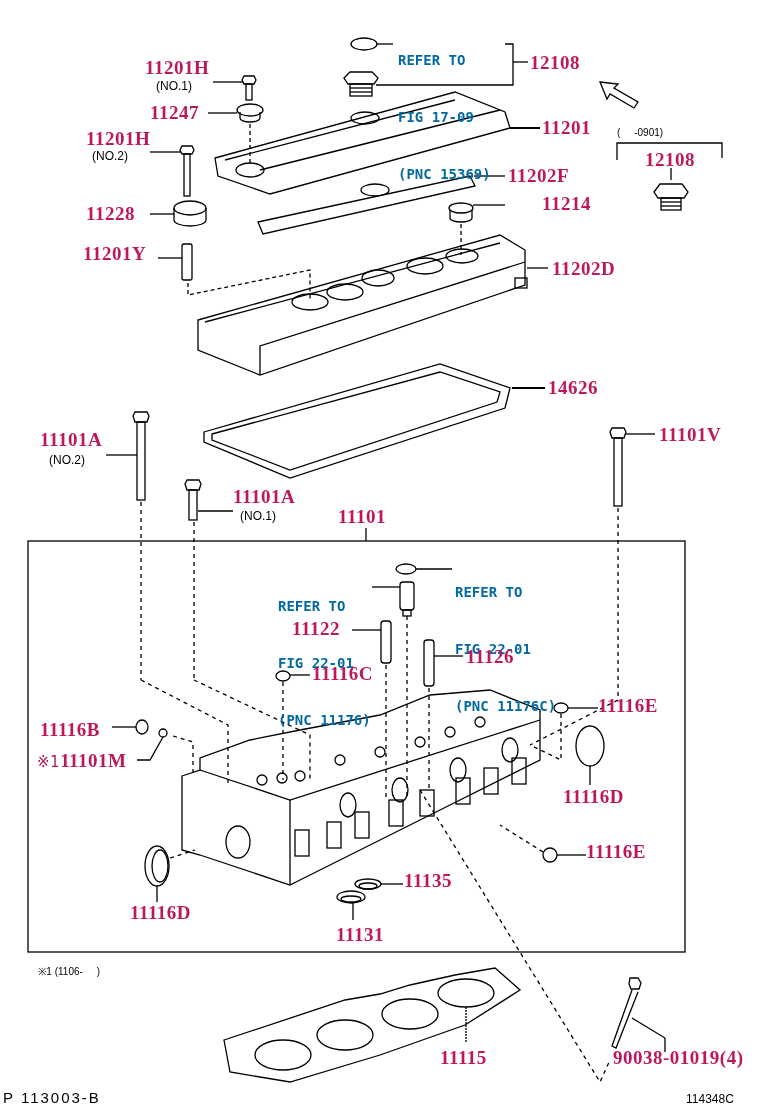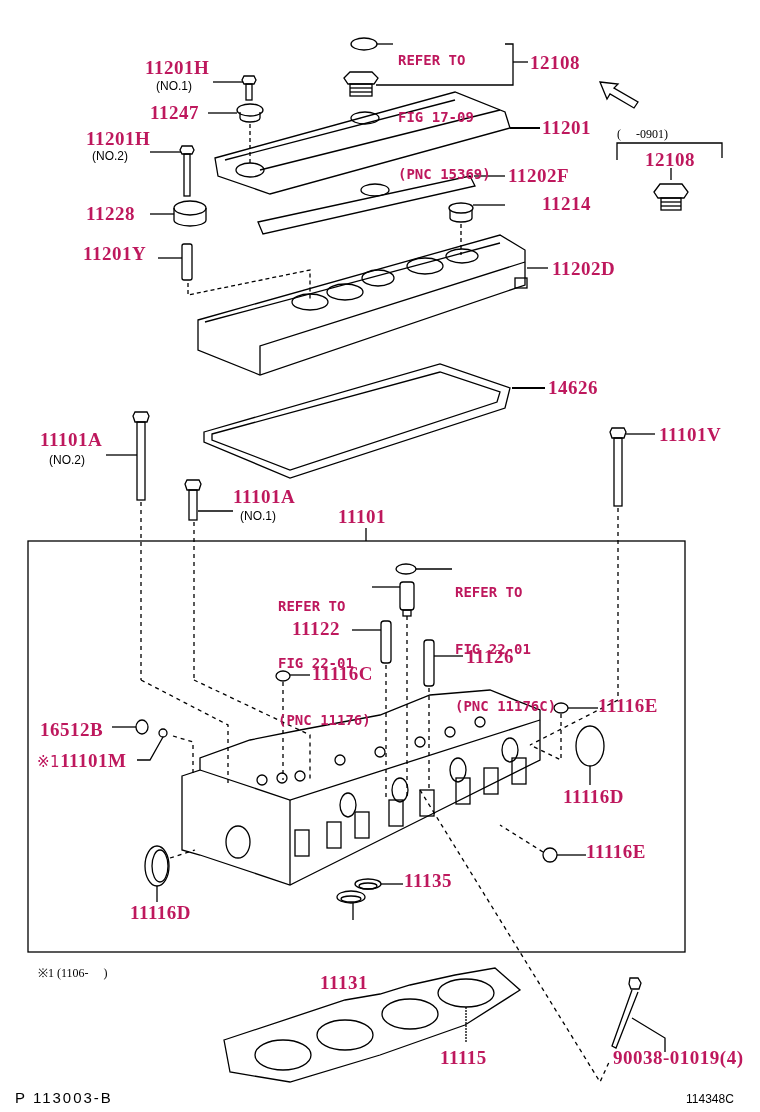--- a/index.html
+++ b/index.html
@@ -1,23 +1,23 @@
 <!DOCTYPE html>
 <html><head>
 <meta charset="utf-8">
 <style>
   html, body { margin: 0; padding: 0; background: #ffffff; }
   body { width: 760px; height: 1112px; position: relative; overflow: hidden; font-family: "DejaVu Sans Mono", monospace; color: #000; }
   svg#diagram { position: absolute; left: 0; top: 0; width: 760px; height: 1112px; }
   .lbl { position: absolute; font-family: "Liberation Serif", "DejaVu Serif", serif; font-weight: bold; font-size: 19px; letter-spacing: 0.5px; white-space: nowrap; line-height: 1; color: #be185d; cursor: pointer; }
   .sub { position: absolute; font-family: "Liberation Sans", sans-serif; font-size: 12px; white-space: nowrap; line-height: 1; color: #000; }
-  .ref { position: absolute; font-family: "DejaVu Sans Mono", "Liberation Mono", monospace; font-weight: bold; font-size: 14px; white-space: pre; line-height: 19px; color: #be185d; }
+  .ref { position: absolute; font-family: "DejaVu Sans Mono", "Liberation Mono", monospace; font-weight: bold; font-size: 14px; white-space: pre; line-height: 19px; color: #0369a1; }
   .foot { position: absolute; font-family: "Liberation Sans", sans-serif; font-size: 15px; letter-spacing: 2px; white-space: nowrap; line-height: 1; }
   .foot-r { position: absolute; font-family: "Liberation Sans", sans-serif; font-size: 12px; white-space: nowrap; line-height: 1; }
-  .note { position: absolute; font-family: Liberation Serif, serif; font-size: 12px; white-space: pre; line-height: 1; }
+  .note { position: absolute; font-family: Liberation Sans, sans-serif; font-size: 10px; white-space: pre; line-height: 1; }
   .mark { font-family: "DejaVu Sans", sans-serif; font-weight: normal; font-size: 15px; }
 </style>
 </head>
 <body>
 
 <svg id="diagram" viewBox="0 0 760 1112" xmlns="http://www.w3.org/2000/svg" fill="none" stroke="#000" stroke-width="1.3">
 
   <g>
       <ellipse cx="364" cy="44" rx="13" ry="6"></ellipse>
     </g>
@@ -290,29 +290,29 @@
 <div class="lbl" style="left:40px; top:430px;">11101A</div>
 <div class="sub" style="left:49px; top:454px;">(NO.2)</div>
 <div class="lbl" style="left:659px; top:425px;">11101V</div>
 <div class="lbl" style="left:233px; top:487px;">11101A</div>
 <div class="sub" style="left:240px; top:510px;">(NO.1)</div>
 <div class="lbl" style="left:338px; top:507px;">11101</div>
 <div class="lbl" style="left:292px; top:619px;">11122</div>
 <div class="lbl" style="left:466px; top:647px;">11126</div>
 <div class="lbl" style="left:312px; top:664px;">11116C</div>
 <div class="lbl" style="left:598px; top:696px;">11116E</div>
-<div class="lbl" style="left:40px; top:720px;">16512B</div>
+<div class="lbl" style="left:40px; top:720px;">11116B</div>
 <div class="lbl" style="left:37px; top:751px;">
   <span class="mark">※1</span><span>11101M</span>
 </div>
 <div class="lbl" style="left:563px; top:787px;">11116D</div>
 <div class="lbl" style="left:586px; top:842px;">11116E</div>
 <div class="lbl" style="left:404px; top:871px;">11135</div>
 <div class="lbl" style="left:130px; top:903px;">11116D</div>
-<div class="lbl" style="left:320px; top:925px;margin-top:48px;">11131</div>
+<div class="lbl" style="left:336px; top:925px;">11131</div>
 <div class="lbl" style="left:440px; top:1048px;"><span>11115</span></div>
 <div class="lbl" style="left:613px; top:1048px;">
   <span>90038-01019</span><span>(4)</span>
 </div>
 
 <div class="note" style="left:38px; top:967px;">※1 (1106-     )</div>
-<div class="foot" style="left:15px; top:1090px;">P 113003-B</div>
+<div class="foot" style="left:3px; top:1090px;">P 113003-B</div>
 <div class="foot-r" style="left:686px; top:1093px;">114348C</div>
 
 </body></html>

